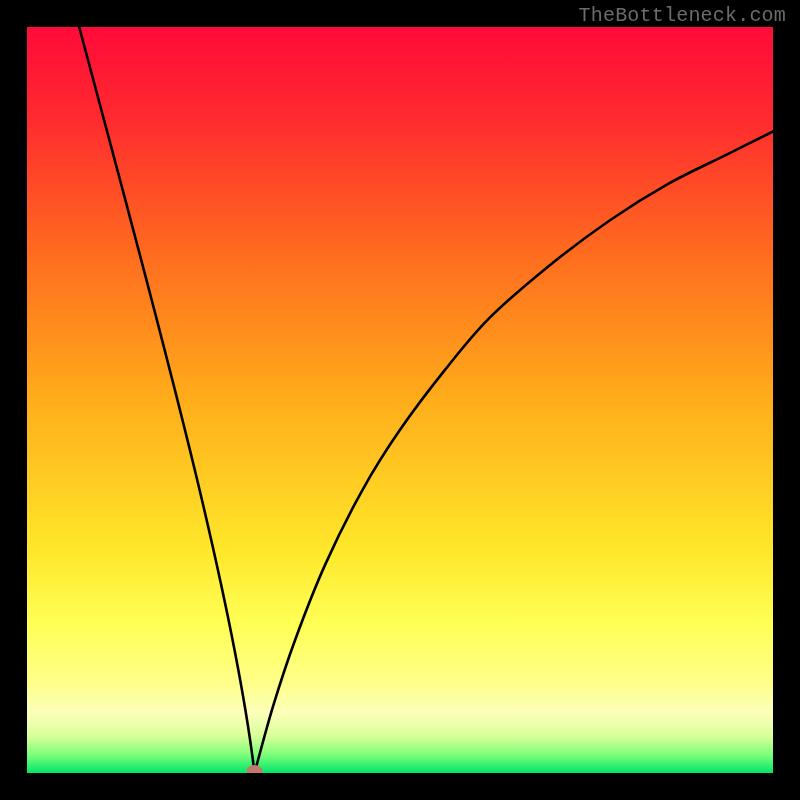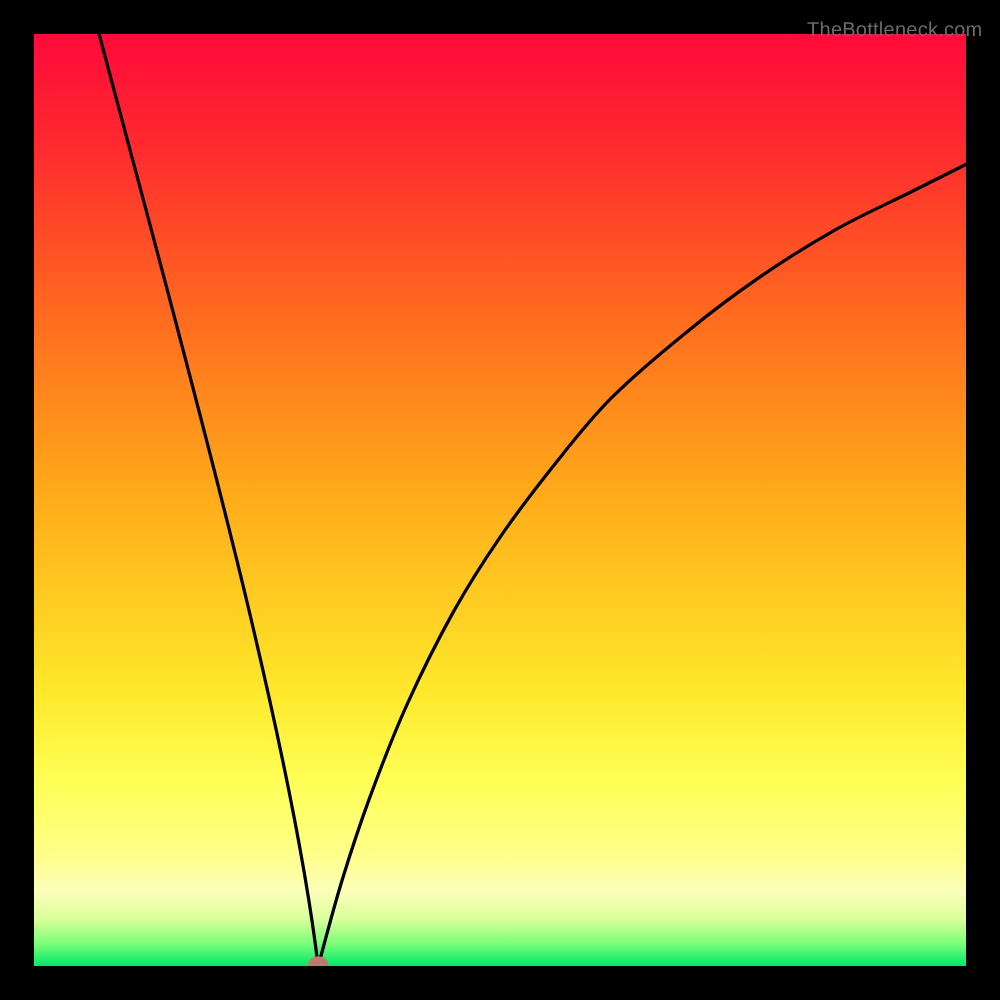--- a/index.html
+++ b/index.html
@@ -12,27 +12,28 @@
     font-family: Arial, Helvetica, sans-serif;
   }
   .frame {
     position: relative;
     width: 800px;
     height: 800px;
     background: #000;
   }
   .watermark {
     position: absolute;
-    top: 16px;
+    top: 4px;
     right: 14px;
     color: #6b6b6b;
-    font-size: 16px;
+    font-size: 20px;
     font-weight: 500;
     letter-spacing: 0.2px;
     z-index: 10;
+    font-family: Liberation Mono, monospace;
   }
   .plot {
     position: absolute;
     left: 27px;
     top: 27px;
     width: 746px;
     height: 746px;
     overflow: hidden;
   }
   .svg-layer {

